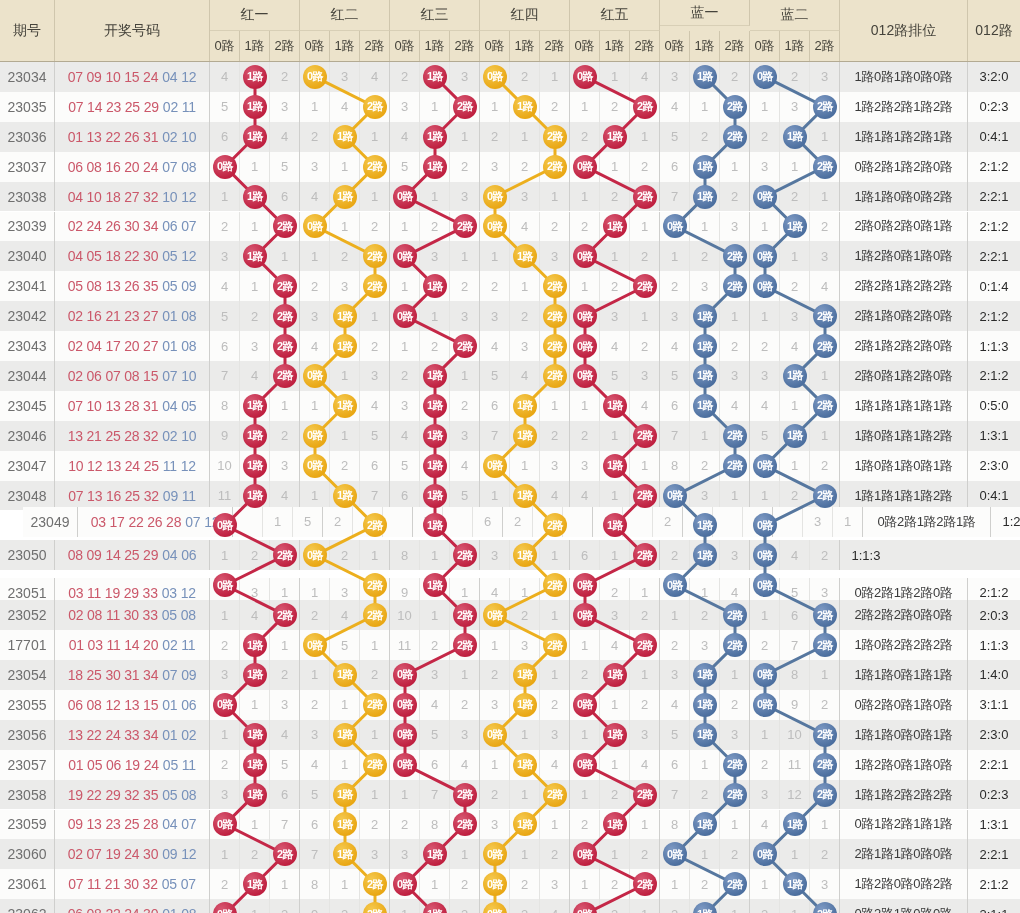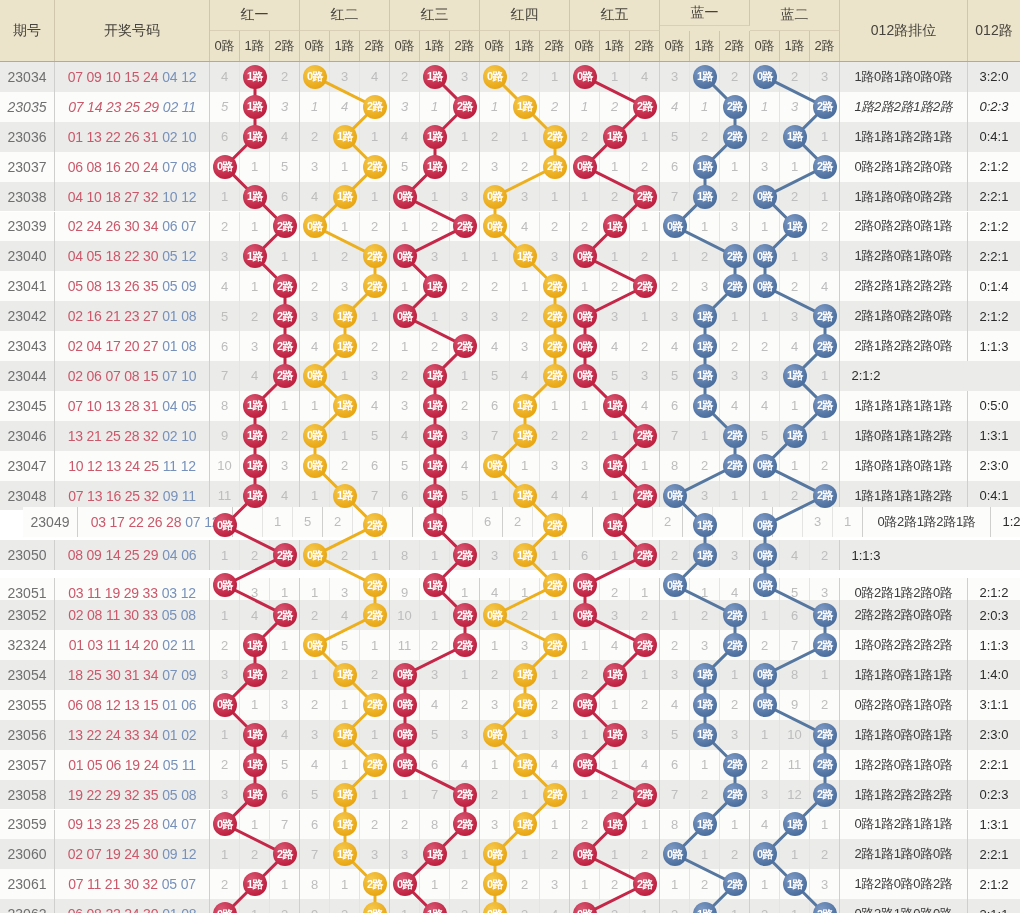--- a/index.html
+++ b/index.html
@@ -103,21 +103,21 @@
         <div class="cell c-sub gb">4</div>
         <div class="cell c-sub">3</div>
         <div class="cell c-sub"></div>
         <div class="cell c-sub gb">2</div>
         <div class="cell c-sub"></div>
         <div class="cell c-sub">2</div>
         <div class="cell c-sub gb">3</div>
         <div class="cell c-rank gb">1路0路1路0路0路</div>
         <div class="cell c-ratio">3:2:0</div>
       </div>
-      <div class="row plain" style="top: 91.9px; font-style: italic;">
+      <div class="row plain" style="top: 91.9px;">
         <div class="cell c-period gb">23035</div>
         <div class="cell c-nums gb">
           <span class="n-red">07 14 23 25 29</span>
           <span class="n-blue">02 11</span>
         </div>
         <div class="cell c-sub">5</div>
         <div class="cell c-sub"></div>
         <div class="cell c-sub gb">3</div>
         <div class="cell c-sub">1</div>
         <div class="cell c-sub">4</div>
@@ -400,20 +400,21 @@
         <div class="cell c-sub gb"></div>
         <div class="cell c-sub"></div>
         <div class="cell c-sub">5</div>
         <div class="cell c-sub gb">3</div>
         <div class="cell c-sub">5</div>
         <div class="cell c-sub"></div>
         <div class="cell c-sub gb">3</div>
         <div class="cell c-sub">3</div>
         <div class="cell c-sub"></div>
         <div class="cell c-sub gb">1</div>
+        <div class="cell c-rank gb">2路0路1路2路0路</div>
         <div class="cell c-ratio">2:1:2</div>
       </div>
       <div class="row plain" style="top: 390.9px;">
         <div class="cell c-period gb">23045</div>
         <div class="cell c-nums gb">
           <span class="n-red">07 10 13 28 31</span>
           <span class="n-blue">04 05</span>
         </div>
         <div class="cell c-sub">8</div>
         <div class="cell c-sub"></div>
@@ -642,21 +643,21 @@
         <div class="cell c-sub">1</div>
         <div class="cell c-sub">2</div>
         <div class="cell c-sub gb"></div>
         <div class="cell c-sub">1</div>
         <div class="cell c-sub">6</div>
         <div class="cell c-sub gb"></div>
         <div class="cell c-rank gb">2路2路2路0路0路</div>
         <div class="cell c-ratio">2:0:3</div>
       </div>
       <div class="row plain" style="top: 630.1px;">
-        <div class="cell c-period gb">32324</div>
+        <div class="cell c-period gb">17701</div>
         <div class="cell c-nums gb">
           <span class="n-red">01 03 11 14 20</span>
           <span class="n-blue">02 11</span>
         </div>
         <div class="cell c-sub">2</div>
         <div class="cell c-sub"></div>
         <div class="cell c-sub gb">1</div>
         <div class="cell c-sub"></div>
         <div class="cell c-sub">5</div>
         <div class="cell c-sub gb">1</div>

